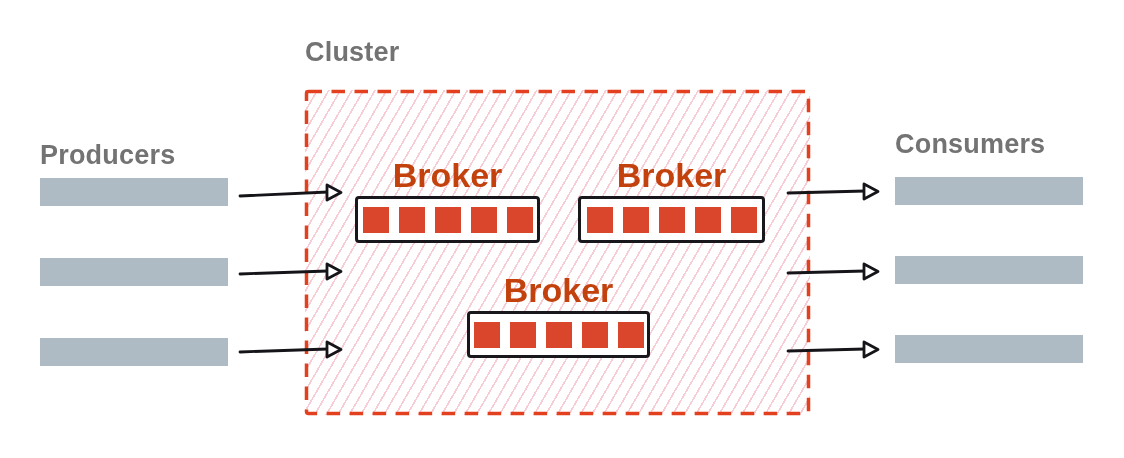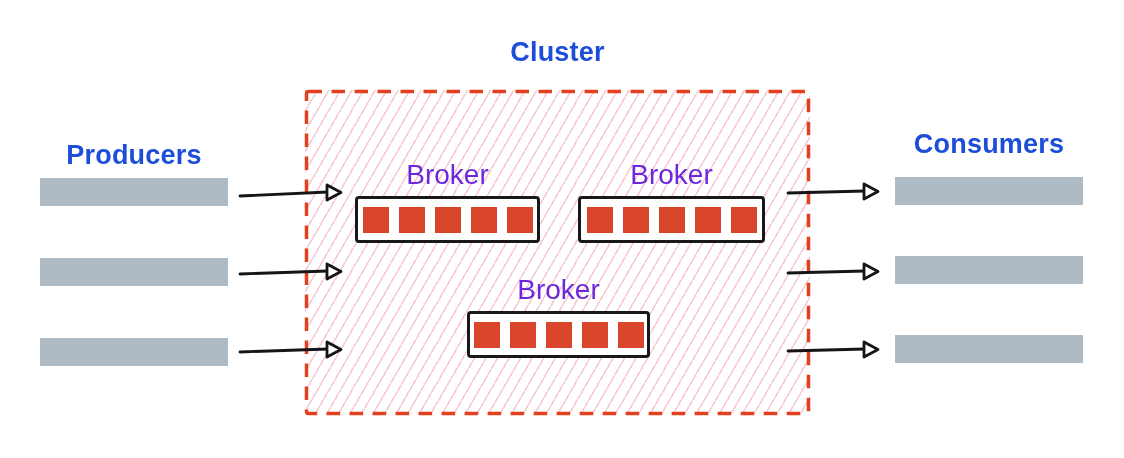--- a/index.html
+++ b/index.html
@@ -6,25 +6,25 @@
   .canvas{
     position:relative;
     width:1124px;height:458px;
     background:#ffffff;
     overflow:hidden;
     font-family:"Liberation Sans", sans-serif;
     color:#151519;
   }
   .label{
     position:absolute;
-    text-align:center;
+    text-align:left;
     font-size:27px;
     font-weight:600;
     line-height:30px;
-    color:#1d4ed8;
+    color:#737373;
     letter-spacing:.2px;
     white-space:nowrap;
   }
   .producers-label{left:40px;top:140px;width:188px;}
   .cluster-title{left:305px;top:37px;width:505px;}
   .consumers-label{left:895px;top:129px;width:188px;}
 
   .bars{position:absolute;display:flex;flex-direction:column;}
   .bars-left{left:40px;top:178px;gap:52px;}
   .bars-right{left:895px;top:177px;gap:51px;}
@@ -35,22 +35,22 @@
     background:repeating-linear-gradient(120deg,
       #f8ccd4 0px, #f8ccd4 1.6px,
       transparent 1.6px, transparent 10px);
   }
 
   .broker{position:absolute;text-align:center;}
   .broker-1{left:355px;top:160px;width:185px;}
   .broker-2{left:578px;top:160px;width:187px;}
   .broker-3{left:467px;top:275px;width:183px;}
   .broker-label{
-    font-size:28px;font-weight:400;line-height:30px;
-    margin-bottom:6px;color:#6d28d9;
+    font-size:34px;font-weight:700;line-height:30px;
+    margin-bottom:6px;color:#c2410c;
   }
   .broker-box{
     box-sizing:border-box;height:47px;
     border:3px solid #17171c;border-radius:4px;
     background:#ffffff;
     display:flex;align-items:center;justify-content:center;
   }
   .partitions{display:flex;gap:10px;}
   .sq{width:26px;height:26px;background:#d9462c;}
 

